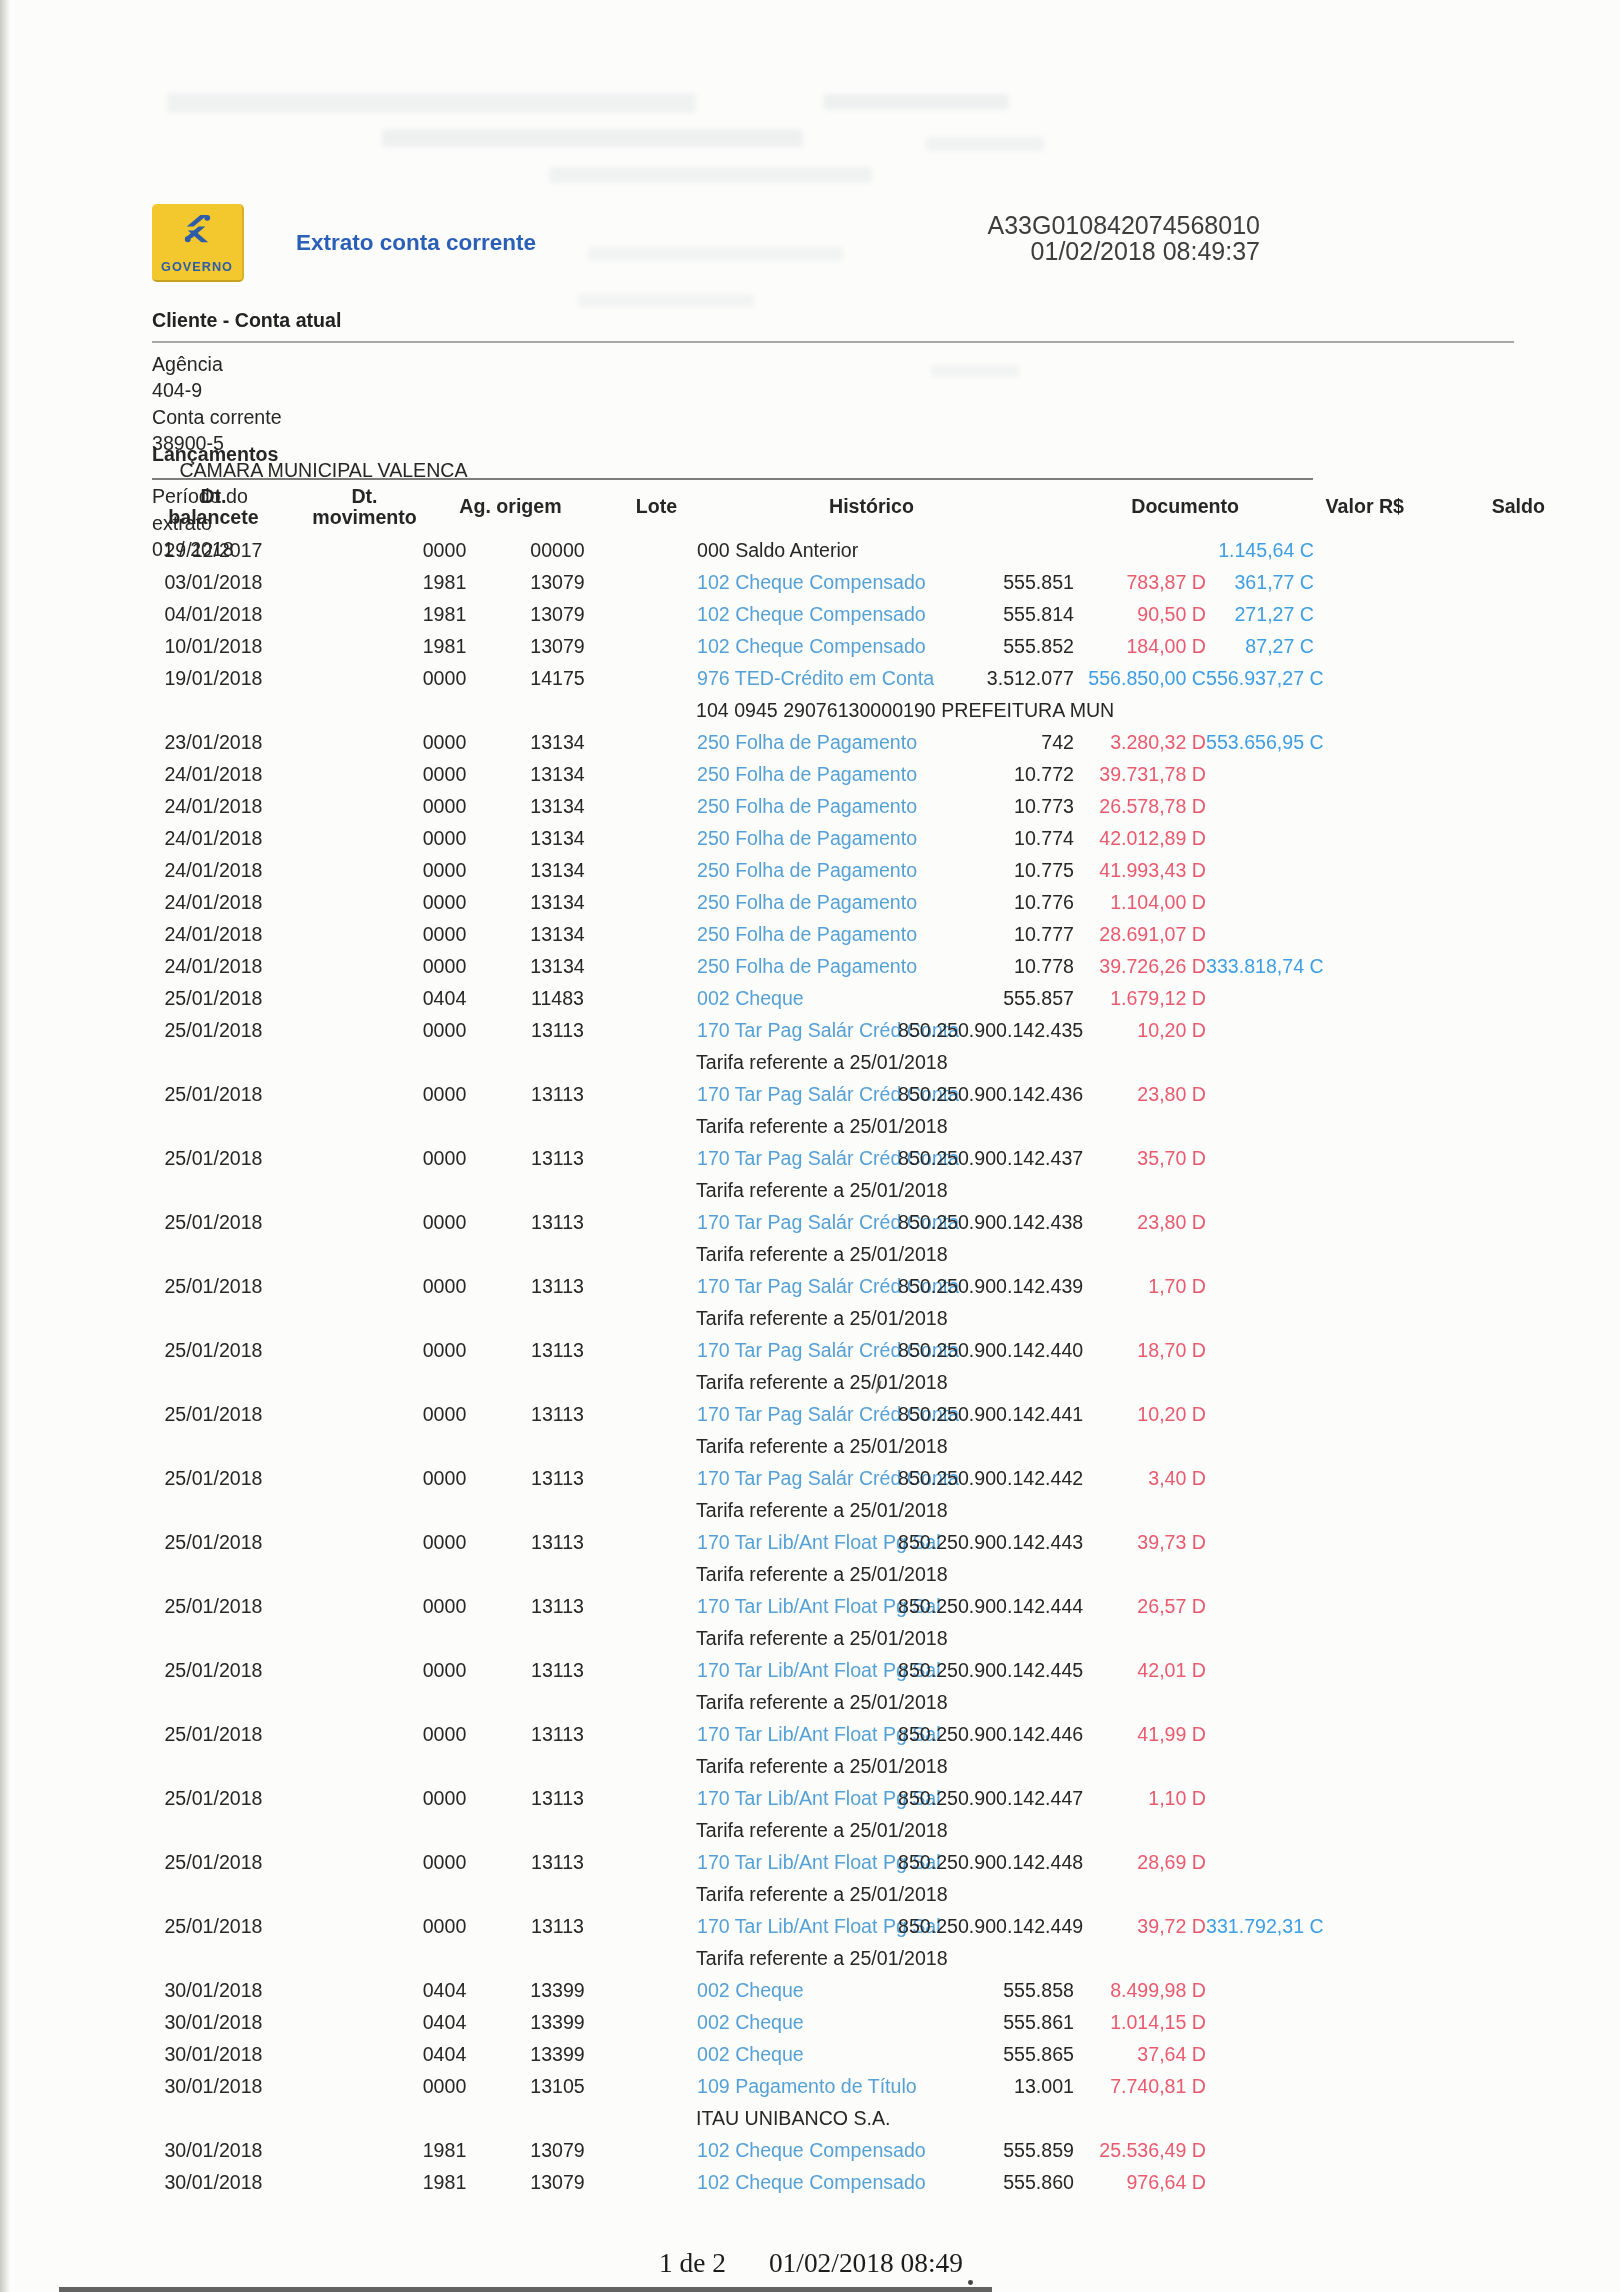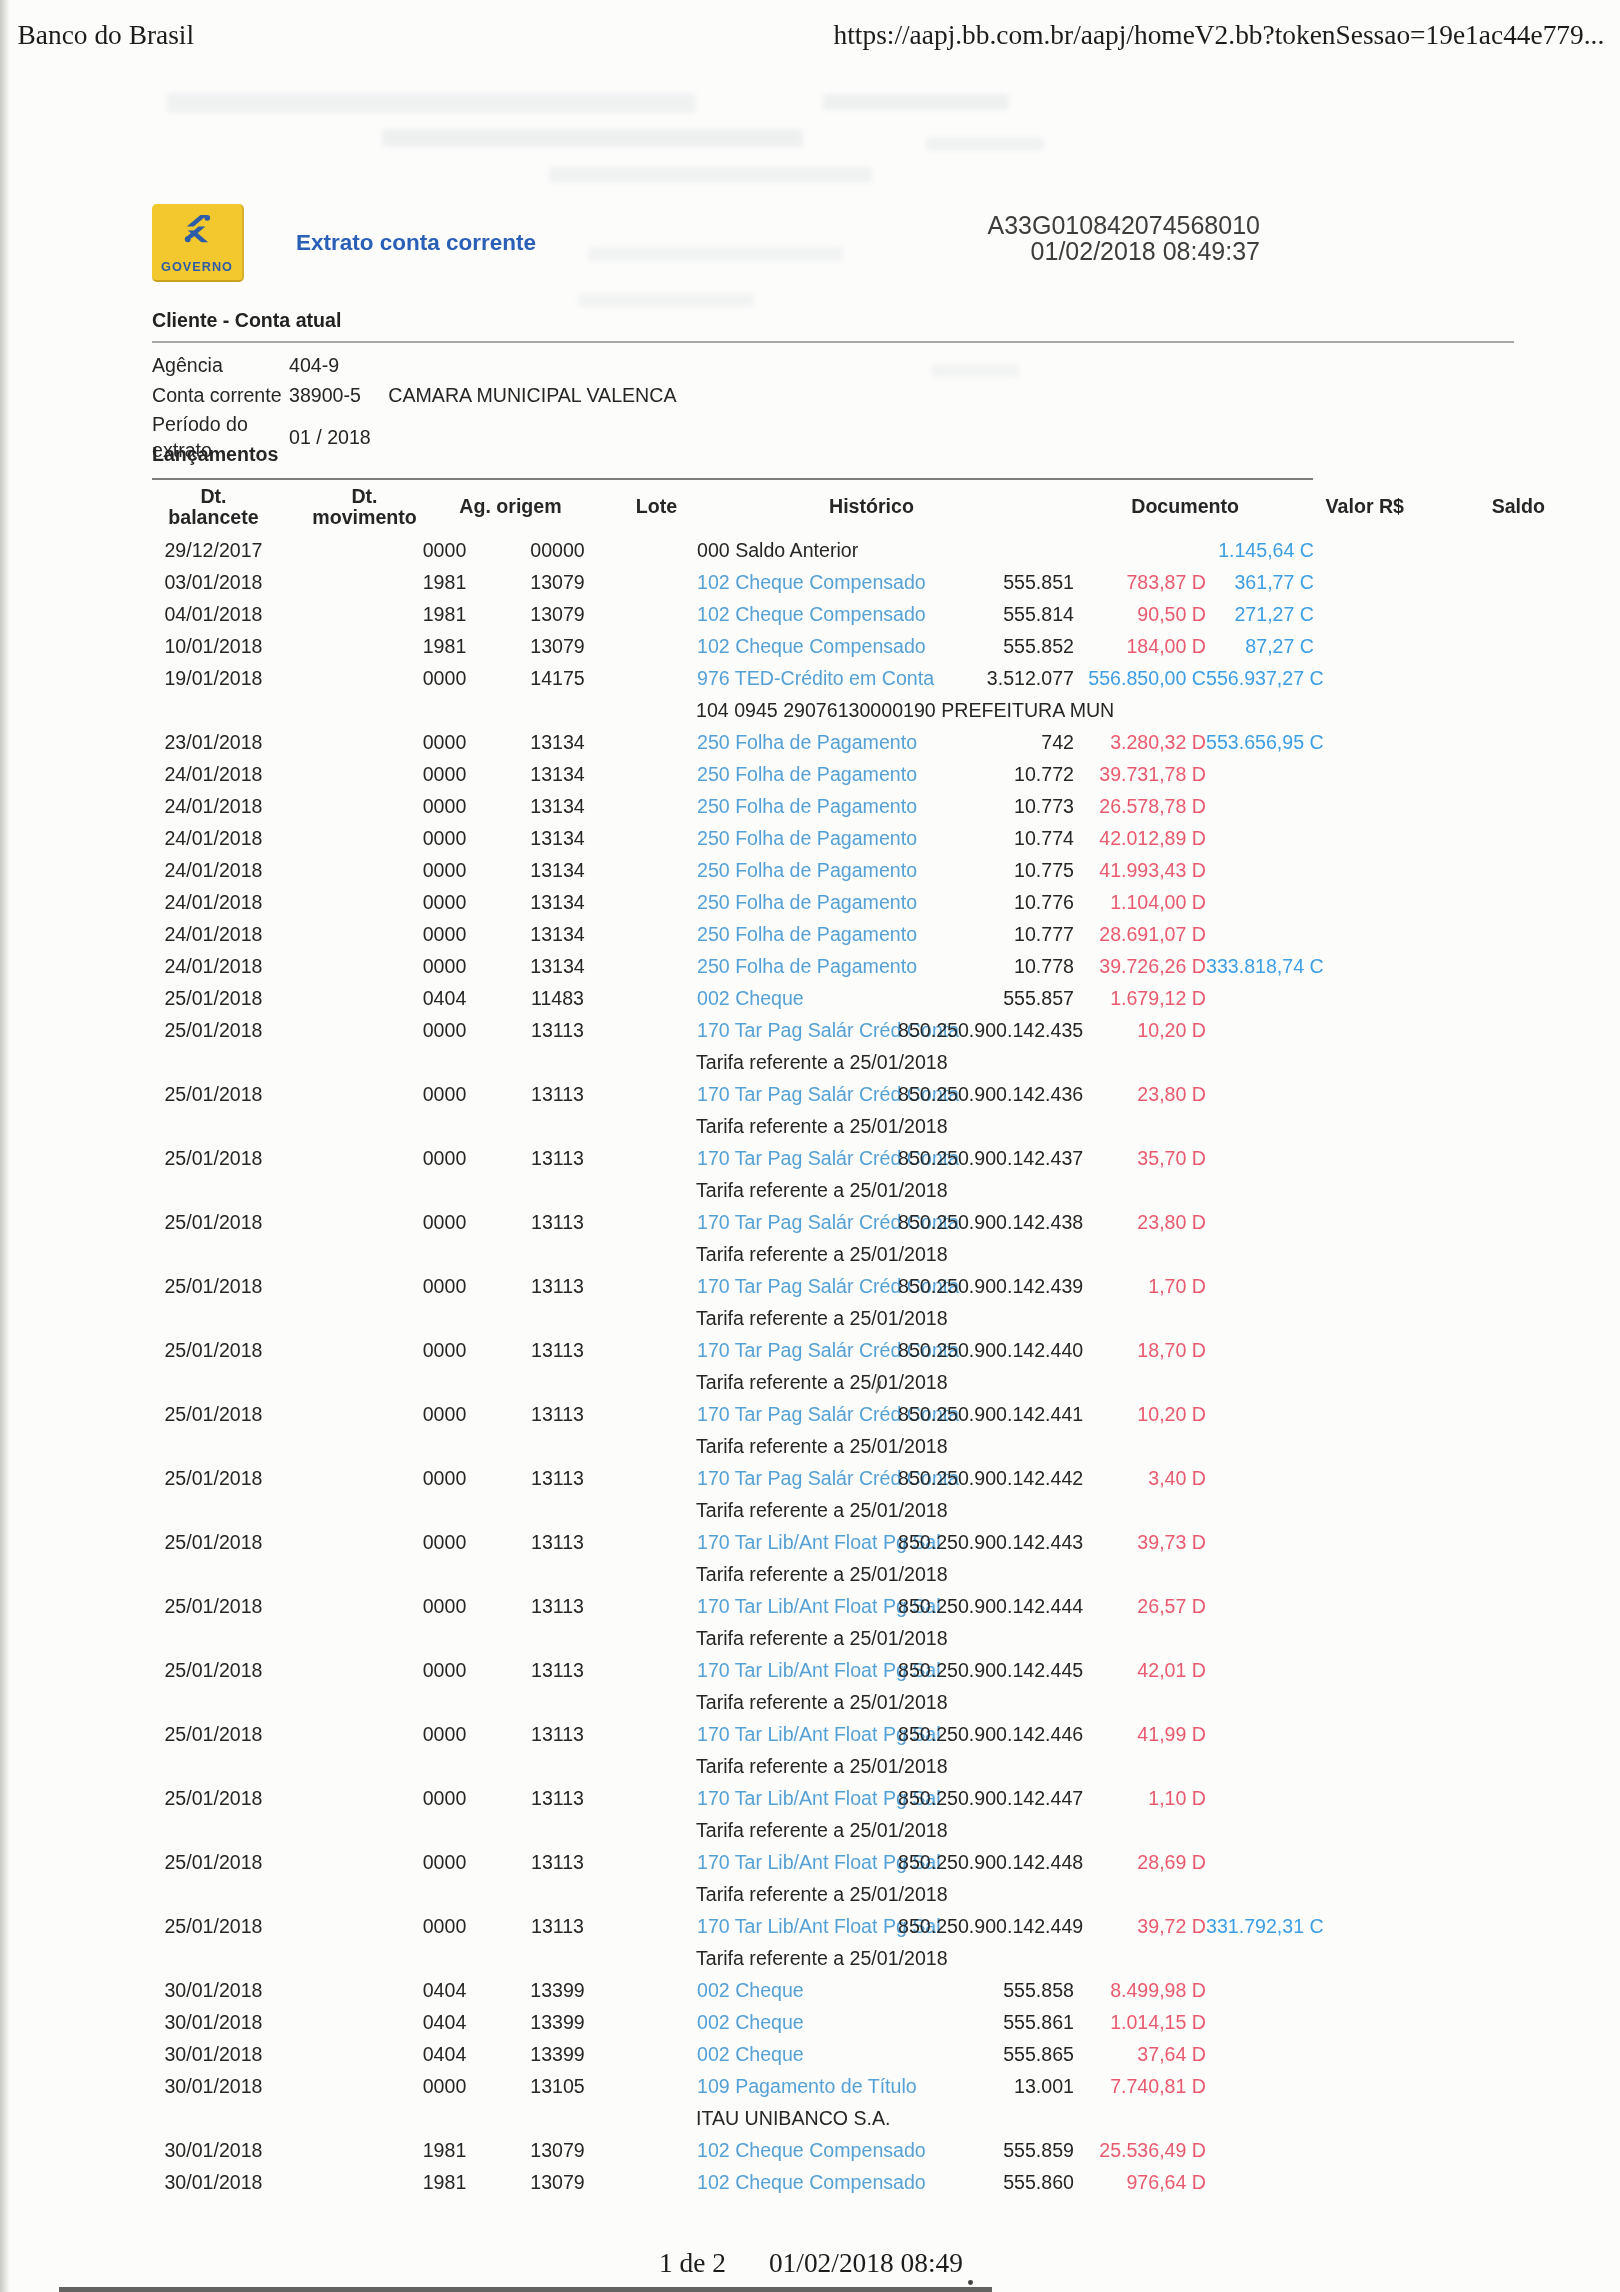--- a/index.html
+++ b/index.html
@@ -30,21 +30,21 @@
     border-bottom:2.9px solid #caa11d;border-right:2px solid #d8b02a;
     display:flex;flex-direction:column;align-items:center;justify-content:center;gap:12px;}
   .bb-logo svg{display:block;}
   .bb-logo .gov{font-size:12.7px;font-weight:bold;letter-spacing:1px;color:var(--logo_blue);}
   .doc-title{margin-left:52px;margin-top:25.5px;font-size:22.5px;font-weight:bold;color:var(--title);}
   .ref-block{margin-left:auto;margin-top:7.8px;text-align:right;font-size:25px;line-height:26.5px;color:#3d3d3d;}
   
   .client-section{position:absolute;top:309px;left:152px;width:1362px;font-size:19.6px;}
   .sec-title{font-weight:bold;font-size:19.6px;color:#222;}
   .client-section hr{border:none;border-top:2px solid #a8a8a8;margin:8.8px 0 7.8px 0;}
-  .field-row{display:flex;align-items:center;min-height:30px;line-height:26.5px;}
+  .field-row{display:flex;align-items:flex-start;min-height:30px;line-height:26.5px;flex-direction:column;}
   .f-label{width:137px;flex:none;}
   .f-value{margin-left:0;}
   .f-extra{margin-left:27.4px;}
   
   .table-section{position:absolute;top:443px;left:152px;width:1161px;}
   .lanc-title{font-weight:bold;font-size:19.6px;margin-bottom:11.8px;}
   .extrato-table{border-top:2px solid #7d7d7d;width:100%;font-size:19.6px;}
   .thead{display:grid;grid-template-columns:123px 113px 113px 113px 284px 176px 132px 108px;
     padding:5.9px 0 4.9px 0;align-items:center;font-weight:bold;line-height:21.6px;gap:33px;}
   .th{white-space:pre-line;}
@@ -78,24 +78,20 @@
   <div class="ghost" style="left:549px;top:167px;width:323px;height:15.7px;opacity:.08;"></div>
   <div class="ghost" style="left:823px;top:94px;width:186px;height:15.7px;opacity:.09;"></div>
   <div class="ghost" style="left:926px;top:137px;width:118px;height:13.7px;opacity:.08;"></div>
   <div class="ghost" style="left:588px;top:247px;width:255px;height:13.7px;opacity:.07;"></div>
   <div class="ghost" style="left:578px;top:294px;width:176px;height:12.7px;opacity:.07;"></div>
   <div class="ghost" style="left:931px;top:365px;width:88px;height:11.8px;opacity:.07;"></div>
   <div class="bottom-bar"></div>
   <div class="speck" style="left:968px;top:2280px;width:4.9px;height:4.9px;"></div>
   <div class="speck" style="left:877px;top:1380px;width:2.9px;height:13.7px;transform:rotate(20deg);opacity:.6;"></div>
 
-  <div class="browser-header">
-    <span>Banco do Brasil</span>
-    <span>https://aapj.bb.com.br/aapj/homeV2.bb?tokenSessao=19e1ac44e779...</span>
-  </div>
 
   <div class="doc-header">
     <div class="bb-logo">
       <svg width="41" height="37" viewBox="0 0 42 38">
         <g fill="#2d5da8">
           <path d="M10 16 L24 4 L31 4 L17 16 Z"></path>
           <path d="M11 22 L25 34 L32 34 L18 22 Z" transform="translate(0,-2)"></path>
           <path d="M6 20 L20 8 L27 8 L13 20 Z" transform="translate(2,8)"></path>
           <circle cx="31" cy="7" r="3"></circle>
           <circle cx="11" cy="29" r="3"></circle>

